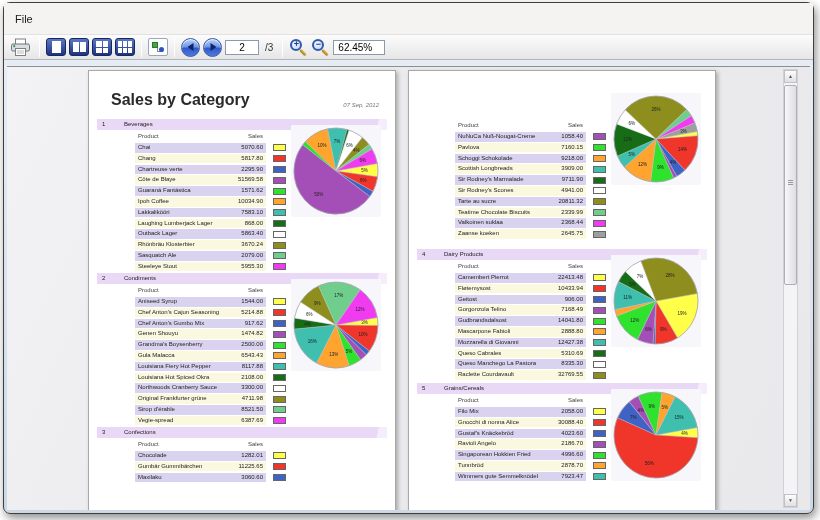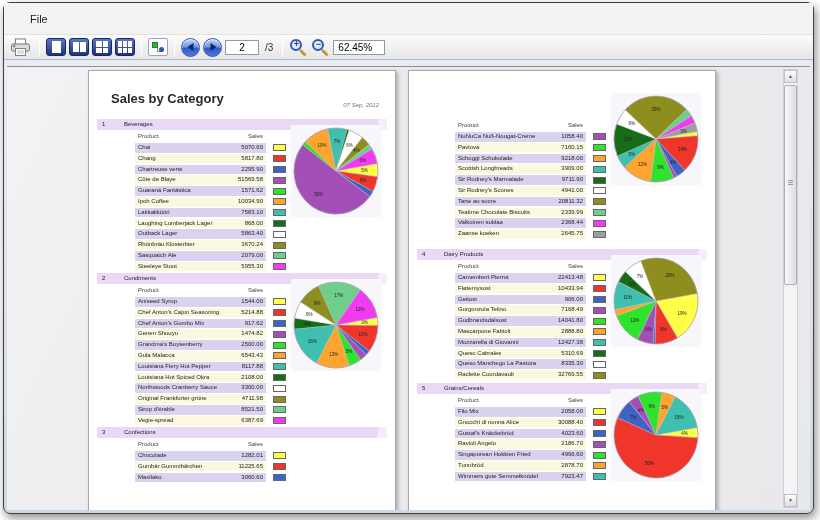--- a/index.html
+++ b/index.html
@@ -23,21 +23,21 @@
   .app-icon span { display:block; width:7px; height:6px; border:1.5px solid #3c5fb0; }
   .title { flex:1; font-size:11px; font-weight:bold; color:#15152e; text-shadow:0 1px 0 rgba(255,255,255,.8);
     white-space:nowrap; overflow:hidden; }
   .win-controls { display:flex; gap:2px; }
   .win-btn { width:25px; height:13px; border:1px solid #93a1b3; border-radius:2px; padding:0;
     background:linear-gradient(#fefefe,#c9d4e0); display:flex; align-items:center; justify-content:center; cursor:default; }
   .win-btn.close { background:linear-gradient(#ea8d80,#c23a2c); border-color:#7d2218; color:#fff;
     font-size:10px; font-weight:bold; line-height:1; }
   
   .menubar { height:32px; background:#f4f3f2; border-bottom:1px solid #e2e2e2;
-    display:flex; align-items:center; padding:0 22px; }
+    display:flex; align-items:center; padding:0 7px; }
   .menu-item { font-size:11px; color:#1c1c1c; padding:0 4px; }
   .toolbar { height:25px; background:linear-gradient(#fcfcfc,#e6e6e6);
     border-bottom:1px solid #b5b5b5; display:flex; align-items:center; padding:0 4px; gap:3px; }
   .tsep { width:1px; height:19px; background:#c2c2c2; border-right:1px solid #ffffff; margin:0 3px; }
   .tbtn { background:transparent; border:0; padding:1px; display:flex; align-items:center; justify-content:center; cursor:default; }
   .view-btn { width:20px; height:18px; border-radius:3px; border:1px solid #152861;
     background:linear-gradient(#5d76c6,#1d3381); display:flex; align-items:center; justify-content:center; }
   .vp { background:#ffffff; }
   .vgrid { display:grid; gap:1px; }
   .setup-btn { width:20px; height:18px; border:1px solid #9aa7ba; border-radius:2px; background:#fdfdfd; position:relative; }
@@ -68,21 +68,21 @@
   #page1 { left:81px; } #page2 { left:401px; }
   .vscroll { position:absolute; right:12px; top:2px; bottom:2px; width:15px; background:#f4f4f6; border:1px solid #d2d2d6; }
   .vs-btn { position:absolute; left:0; width:13px; height:13px; background:linear-gradient(#fdfdfd,#e0e0e4);
     border:1px solid #c0c0c8; display:flex; align-items:center; justify-content:center; font-size:5px; color:#555; line-height:1; }
   .vs-up { top:0; } .vs-down { bottom:0; }
   .vs-thumb { position:absolute; left:0; top:15px; width:13px; height:200px;
     background:linear-gradient(90deg,#f8f8fa,#dddde3); border:1px solid #aeaeb8; border-radius:2px; }
   .vs-thumb::after { content:""; position:absolute; left:3px; right:3px; top:94px; height:5px;
     background:repeating-linear-gradient(#9a9aa4 0 1px,transparent 1px 2px); }
   
-  .rtitle { position:absolute; left:22px; top:20px; font-size:13px; font-weight:bold; color:#2a2a2a; }
+  .rtitle { position:absolute; left:22px; top:20px; font-size:16px; font-weight:bold; color:#2a2a2a; }
   .rdate  { position:absolute; right:16px; top:31px; font-size:6px; font-style:italic; color:#777; }
   .band { position:absolute; left:8px; width:290px; height:11px; line-height:11px; font-size:6px; color:#222;
     background:linear-gradient(100deg,#ead9f6 calc(100% - 10px),#f5edfb calc(100% - 10px)); }
   .bnum { position:absolute; left:5px; } .bname { position:absolute; left:27px; }
   .thead { position:absolute; left:46px; width:131px; height:9px; line-height:9px; font-size:6px; color:#444; }
   .hp { position:absolute; left:3px; } .hs { position:absolute; right:3px; }
   .trow { position:absolute; left:46px; width:131px; height:9.6px; line-height:9.6px; font-size:6px; color:#222; }
   .trow.even { background:#d9d3f0; } .trow.odd { background:#faf8de; }
   .tname { position:absolute; left:3px; white-space:nowrap; }
   .tval { position:absolute; right:3px; }

